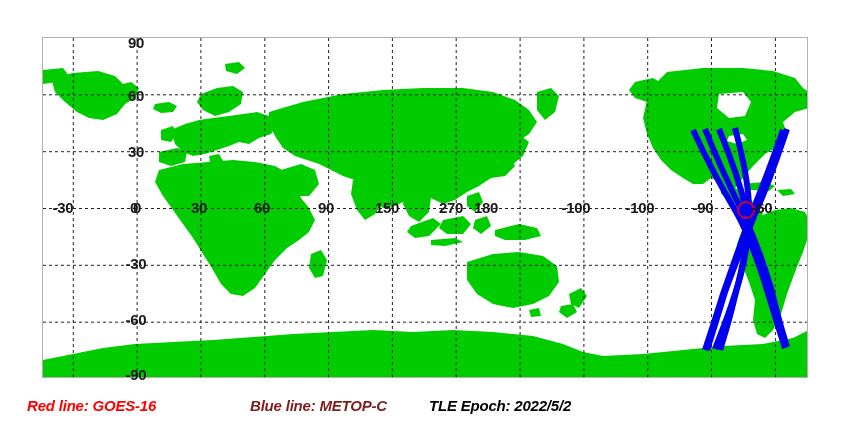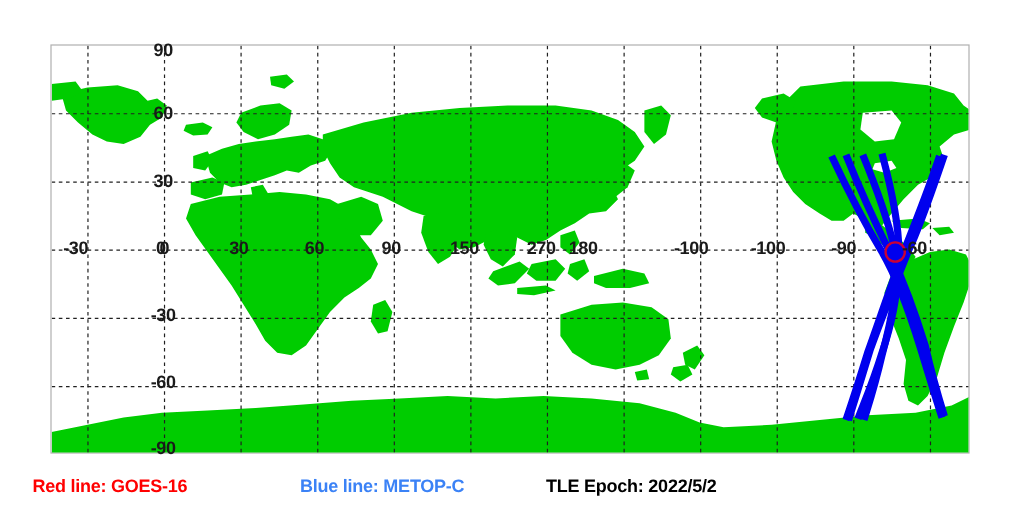--- a/index.html
+++ b/index.html
@@ -45,24 +45,25 @@
     width:850px;height:26px;
   }
   .legend-item{
     position:absolute;
     font-family:"Liberation Sans", sans-serif;
     font-size:15px;
     font-weight:bold;
     white-space:nowrap;
     line-height:26px;
     letter-spacing:-0.2px;
+    font-style:italic;
   }
   #legend-red{left:27px;color:#ff0000;}
-  #legend-blue{left:250px;color:#3b82f6;}
-  #legend-epoch{left:455px;color:#000000;}
+  #legend-blue{left:250px;color:#7f1d1d;}
+  #legend-epoch{left:429px;color:#000000;}
 </style>
 </head>
 <body>
 
 <div id="stage">
 
   <div id="map-frame">
     <svg id="map-svg" viewBox="0 0 766 341" preserveAspectRatio="none">
 
       <defs>

